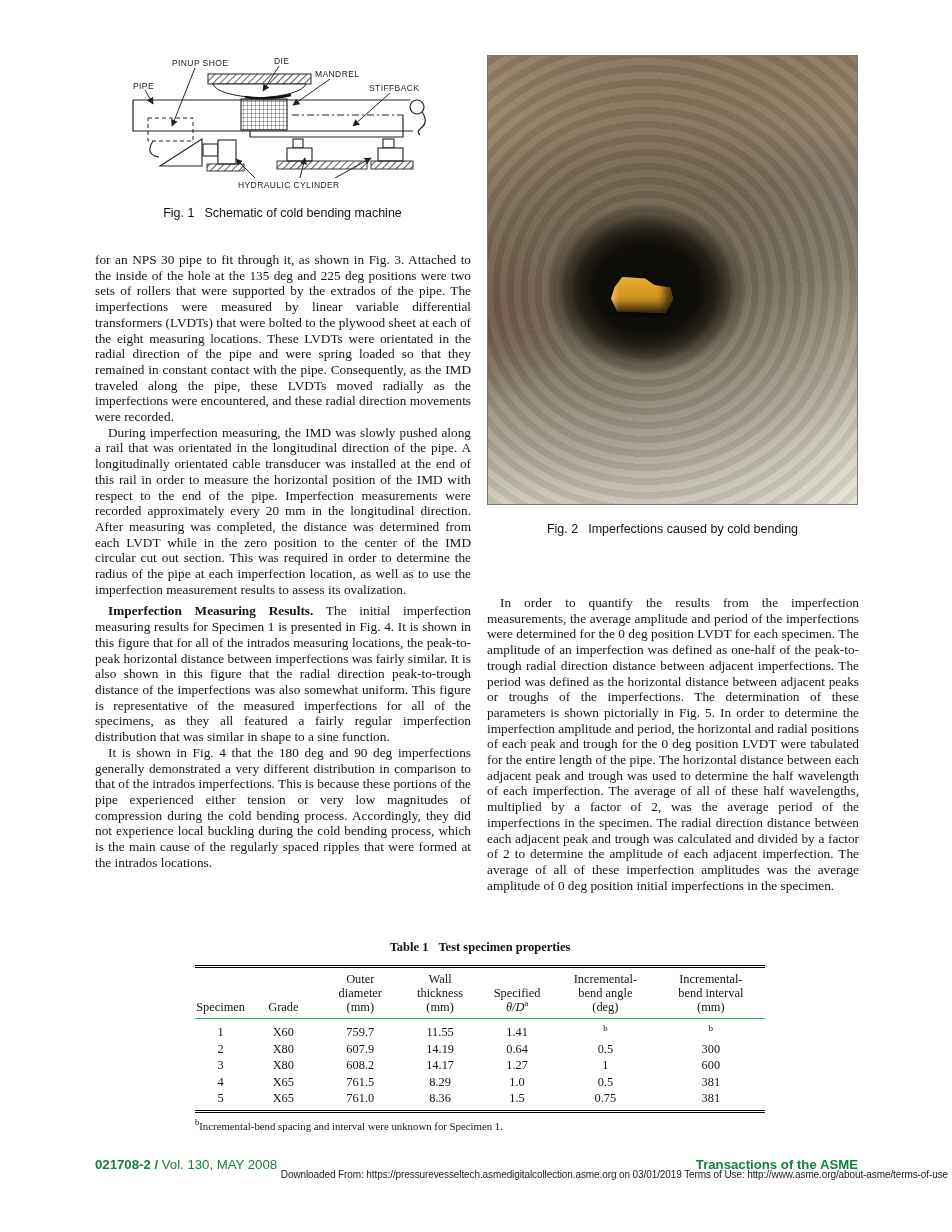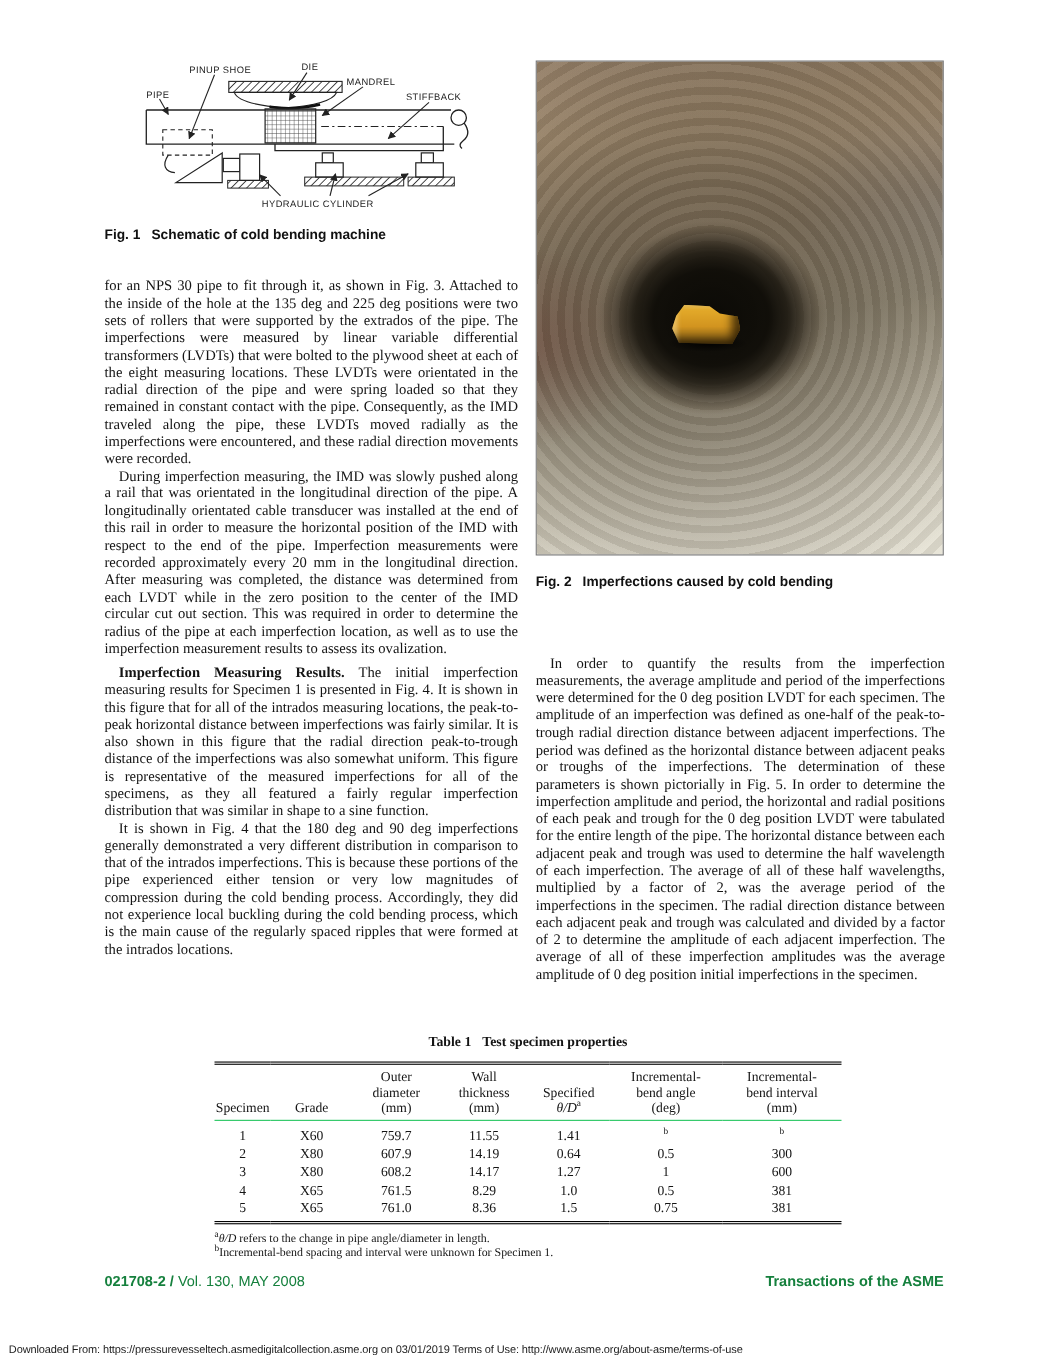--- a/index.html
+++ b/index.html
@@ -7,22 +7,22 @@
     width:952px;height:1232px;position:relative;background:#ffffff;
     font-family:"Liberation Serif", serif;color:#141414;
     -webkit-font-smoothing:antialiased;
   }
   .abs{position:absolute;}
 
   
   #fig1-art{left:95px;top:45px;width:372px;height:175px;}
   #fig1-art svg text{font-family:"Liberation Sans", sans-serif;font-size:8.5px;fill:#222;letter-spacing:.4px;}
   .fig-caption{
-    font-family:"Liberation Sans", sans-serif;font-weight:bold;font-size:12.5px;
-    color:#111;white-space:nowrap;
+    font-family:"Liberation Sans", sans-serif;font-weight:normal;font-size:12.5px;
+    color:#111;text-align:center;white-space:nowrap;
   }
   .fig-caption .cap-text{margin-left:10px;}
   #fig1-caption{left:95px;top:206px;width:375px;}
   #fig2-caption{left:487px;top:522px;width:371px;}
 
   
   #fig2-photo{
     left:487px;top:55px;width:371px;height:450px;
     border:1px solid #777;box-sizing:border-box;overflow:hidden;
     background:
@@ -82,22 +82,22 @@
   .footnotes .fn{margin:0;}
 
   
   .footer{
     font-family:"Liberation Sans", sans-serif;font-size:13.2px;color:#15803d;top:1157px;
   }
   #footer-left{left:95px;}
   #footer-right{right:94px;font-weight:bold;}
   #footer-left .b{font-weight:bold;}
   #watermark{
-    left:8px;top:1222px;width:940px;
-    font-family:"Liberation Sans", sans-serif;font-size:10px;color:#1a1a1a;letter-spacing:-0.1px;
+    left:8px;top:1169px;width:940px;
+    font-family:"Liberation Sans", sans-serif;font-size:10px;color:#1a1a1a;letter-spacing:-0.1px;text-align:right;
   }
 </style>
 </head>
 <body>
 
 <div class="abs" id="fig1-art">
   <svg viewBox="0 0 372 175" width="372" height="175">
     <defs>
       <pattern id="hatch" width="5" height="5" patternUnits="userSpaceOnUse" patternTransform="rotate(45)">
         <line x1="0" y1="0" x2="0" y2="5" stroke="#333" stroke-width="1.6"></line>
@@ -248,21 +248,20 @@
         <td>X65</td>
         <td>761.0</td>
         <td>8.36</td>
         <td>1.5</td>
         <td>0.75</td>
         <td>381</td>
       </tr>
     </tbody>
   </table>
   <div class="footnotes">
-    <p class="fn"><sup>a</sup><i>θ/D</i><span> refers to the change in pipe angle/diameter in length.</span></p>
     <p class="fn"><sup>b</sup><i></i><span>Incremental-bend spacing and interval were unknown for Specimen 1.</span></p>
   </div>
 </div>
 
 <div class="abs footer" id="footer-left">
   <span class="b">021708-2 /</span><span> Vol. 130, MAY 2008</span>
 </div>
 <div class="abs footer" id="footer-right">Transactions of the ASME</div>
 <div class="abs" id="watermark">Downloaded From: https://pressurevesseltech.asmedigitalcollection.asme.org on 03/01/2019 Terms of Use: http://www.asme.org/about-asme/terms-of-use</div>
 

